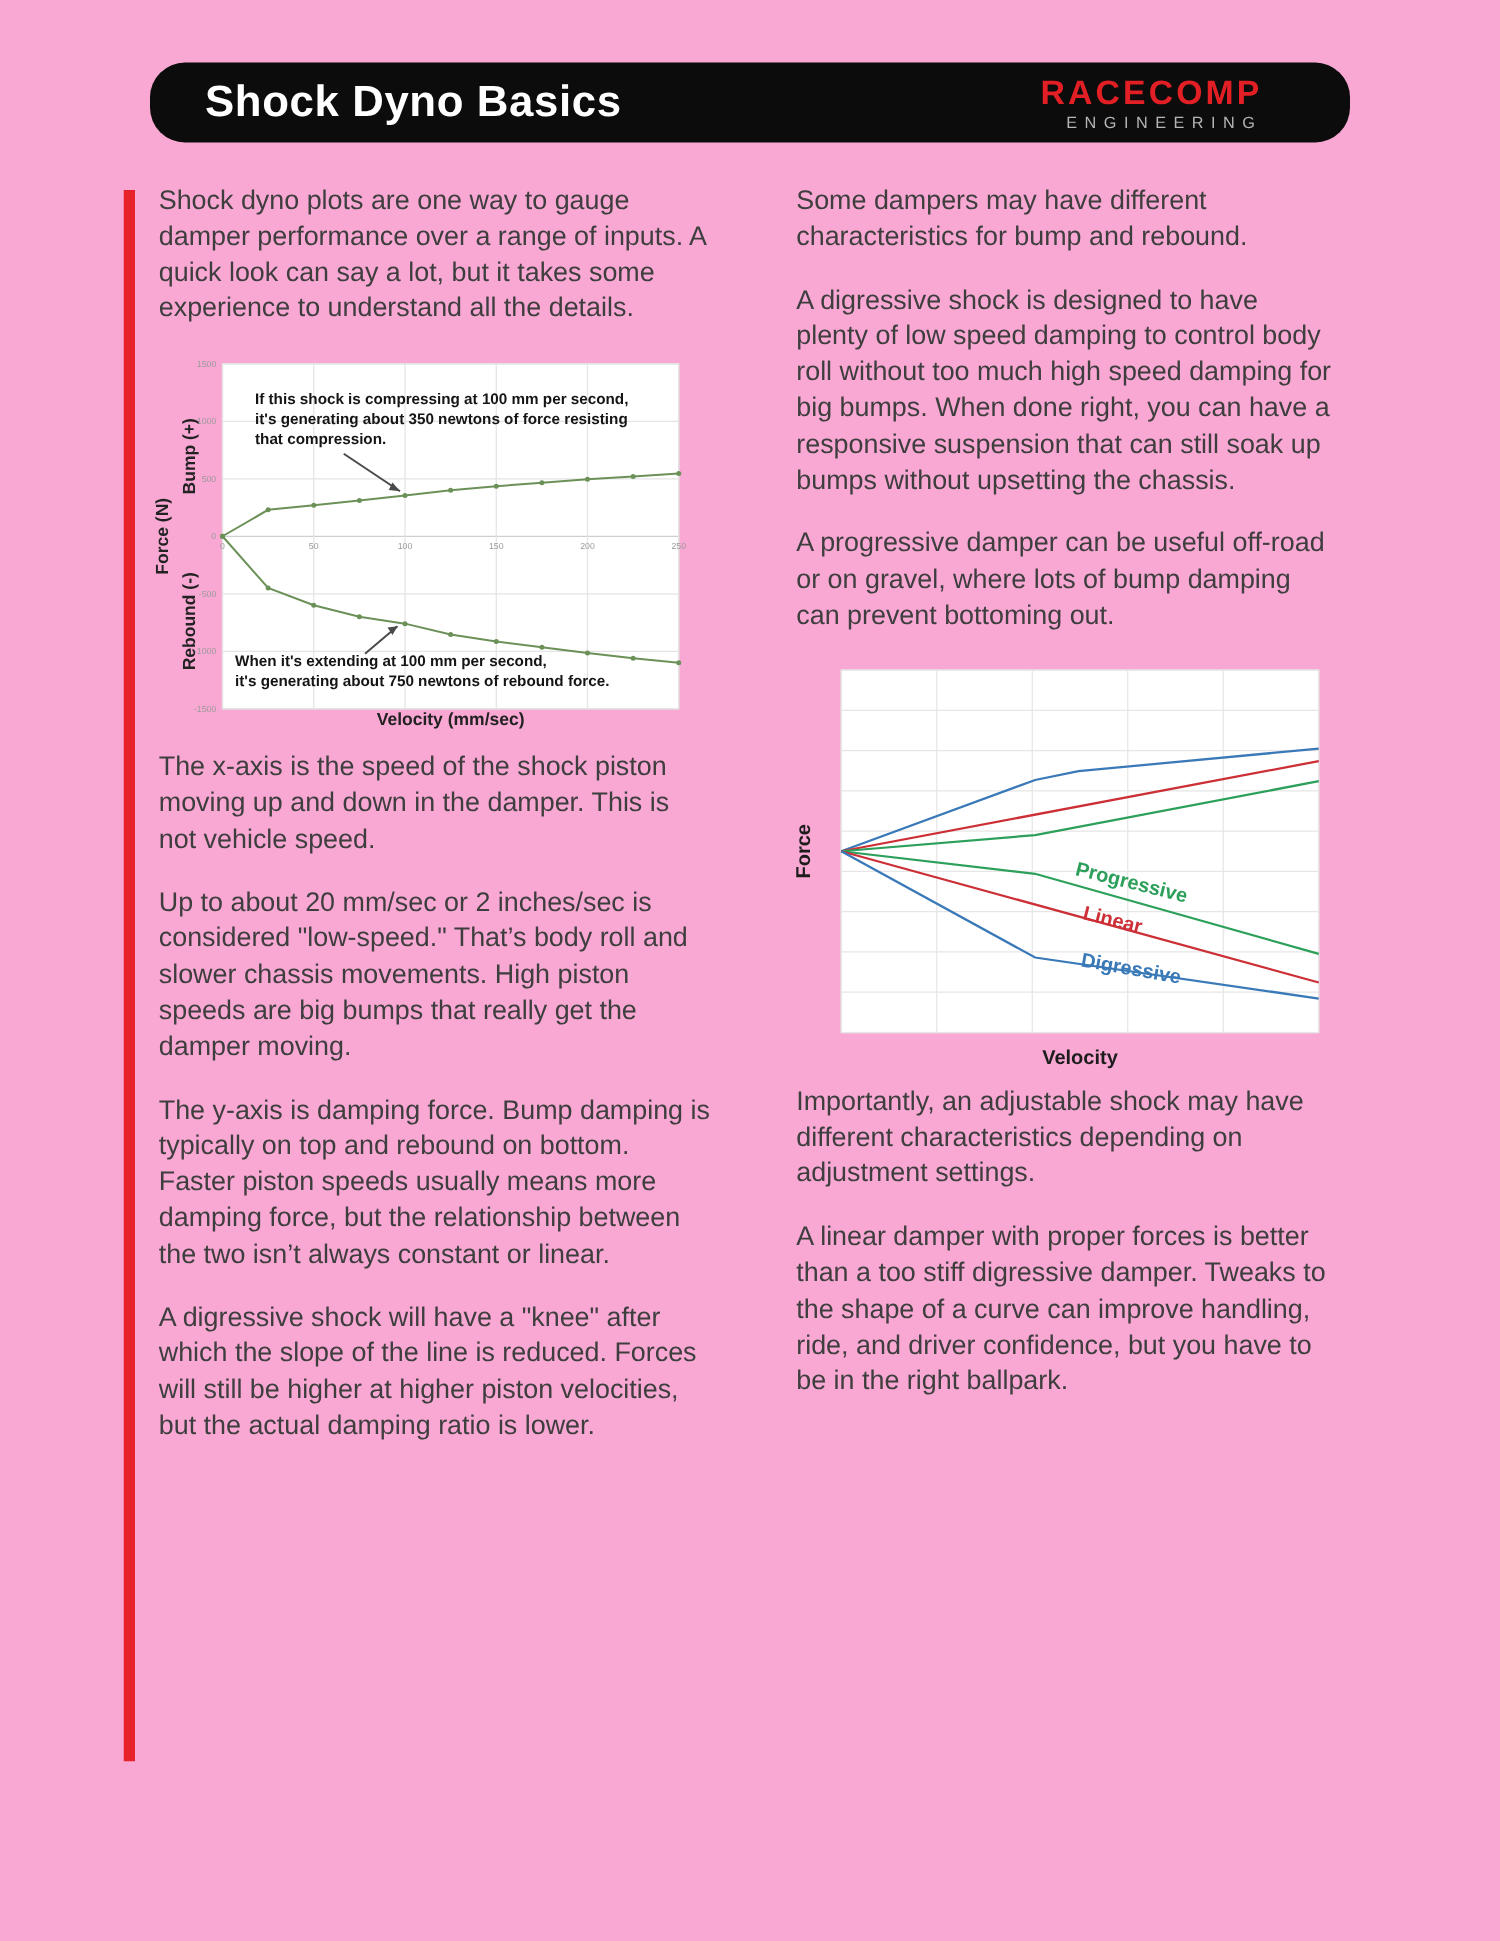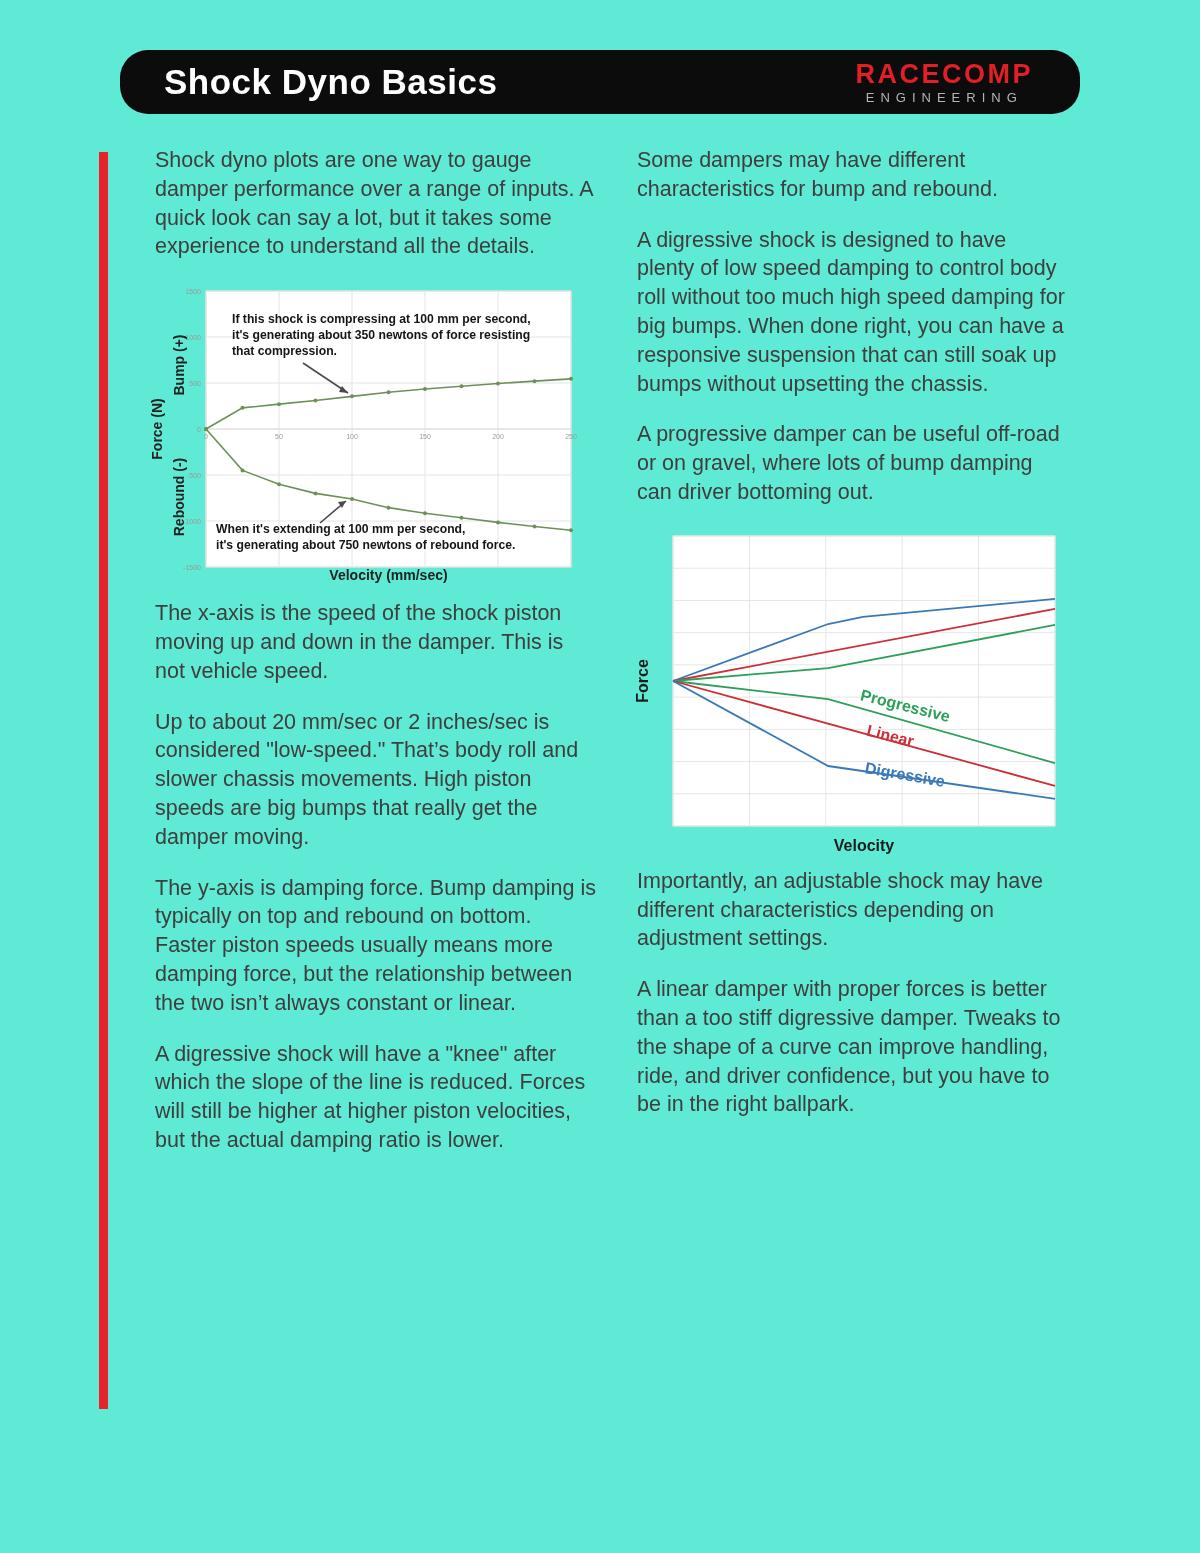--- a/index.html
+++ b/index.html
@@ -1,29 +1,29 @@
 <!DOCTYPE html>
 <html><head>
 <meta charset="utf-8">
 <style>
   html,body{margin:0;padding:0;background:#ffffff;}
-  .page{position:relative;width:1200px;height:1553px;background:#5eead4;overflow:hidden;
+  .page{position:relative;width:1200px;height:1553px;background:#f9a8d4;overflow:hidden;
         font-family:"Liberation Sans",sans-serif;color:#3e3e3e;}
   
   .header{position:absolute;left:120px;top:50px;width:960px;height:64px;background:#0c0c0c;
           border-radius:28px;display:flex;align-items:center;justify-content:space-between;}
   .header-title{color:#ffffff;font-weight:bold;font-size:35px;padding-left:44px;letter-spacing:0.5px;}
-  .logo{padding-right:47px;text-align:center;line-height:1;}
+  .logo{padding-right:70px;text-align:right;line-height:1;}
   .logo-top{font-weight:bold;font-size:27px;letter-spacing:2.5px;}
   .logo-bottom{font-size:13px;letter-spacing:6px;margin-top:3px;}
   
   .red-bar{position:absolute;left:99px;top:152px;width:9px;height:1257px;}
   
   .col{position:absolute;top:146px;font-size:21.5px;line-height:1.34;}
-  .col-left{left:155px;width:443px;}
+  .col-left{left:127px;width:443px;}
   .col-right{left:637px;width:432px;}
   .col p{margin:0 0 22px 0;}
   svg.chart{display:block;}
   #chart1{margin:4px 0 16px -7px;}
   #chart2{margin:14px 0 8px -2px;}
 </style>
 </head>
 <body>
 
 <div class="page">
@@ -108,21 +108,21 @@
       </svg>
     <p>The x-axis is the speed of the shock piston moving up and down in the damper. This is not vehicle speed.</p>
     <p>Up to about 20 mm/sec or 2 inches/sec is considered "low-speed." That’s body roll and slower chassis movements. High piston speeds are big bumps that really get the damper moving.</p>
     <p>The y-axis is damping force. Bump damping is typically on top and rebound on bottom. Faster piston speeds usually means more damping force, but the relationship between the two isn’t always constant or linear.</p>
     <p>A digressive shock will have a "knee" after which the slope of the line is reduced. Forces will still be higher at higher piston velocities, but the actual damping ratio is lower.</p>
   </div>
 
   <div class="col col-right">
     <p>Some dampers may have different characteristics for bump and rebound.</p>
     <p>A digressive shock is designed to have plenty of low speed damping to control body roll without too much high speed damping for big bumps. When done right, you can have a responsive suspension that can still soak up bumps without upsetting the chassis.</p>
-    <p>A progressive damper can be useful off-road or on gravel, where lots of bump damping can driver bottoming out.</p>
+    <p>A progressive damper can be useful off-road or on gravel, where lots of bump damping can prevent bottoming out.</p>
     <svg id="chart2" class="chart" width="430" height="330" viewBox="0 0 430 330">
         <rect x="38" y="7" width="382" height="290" fill="#ffffff" stroke="#e3e3e3" stroke-width="1"></rect>
         <line x1="38" y1="7" x2="38" y2="297" stroke="#e6e6e6" stroke-width="1"></line>
         <line x1="114.4" y1="7" x2="114.4" y2="297" stroke="#e6e6e6" stroke-width="1"></line>
         <line x1="190.8" y1="7" x2="190.8" y2="297" stroke="#e6e6e6" stroke-width="1"></line>
         <line x1="267.2" y1="7" x2="267.2" y2="297" stroke="#e6e6e6" stroke-width="1"></line>
         <line x1="343.6" y1="7" x2="343.6" y2="297" stroke="#e6e6e6" stroke-width="1"></line>
         <line x1="420" y1="7" x2="420" y2="297" stroke="#e6e6e6" stroke-width="1"></line>
         <line x1="38" y1="7" x2="420" y2="7" stroke="#e6e6e6" stroke-width="1"></line>
         <line x1="38" y1="39.22222222222222" x2="420" y2="39.22222222222222" stroke="#e6e6e6" stroke-width="1"></line>

